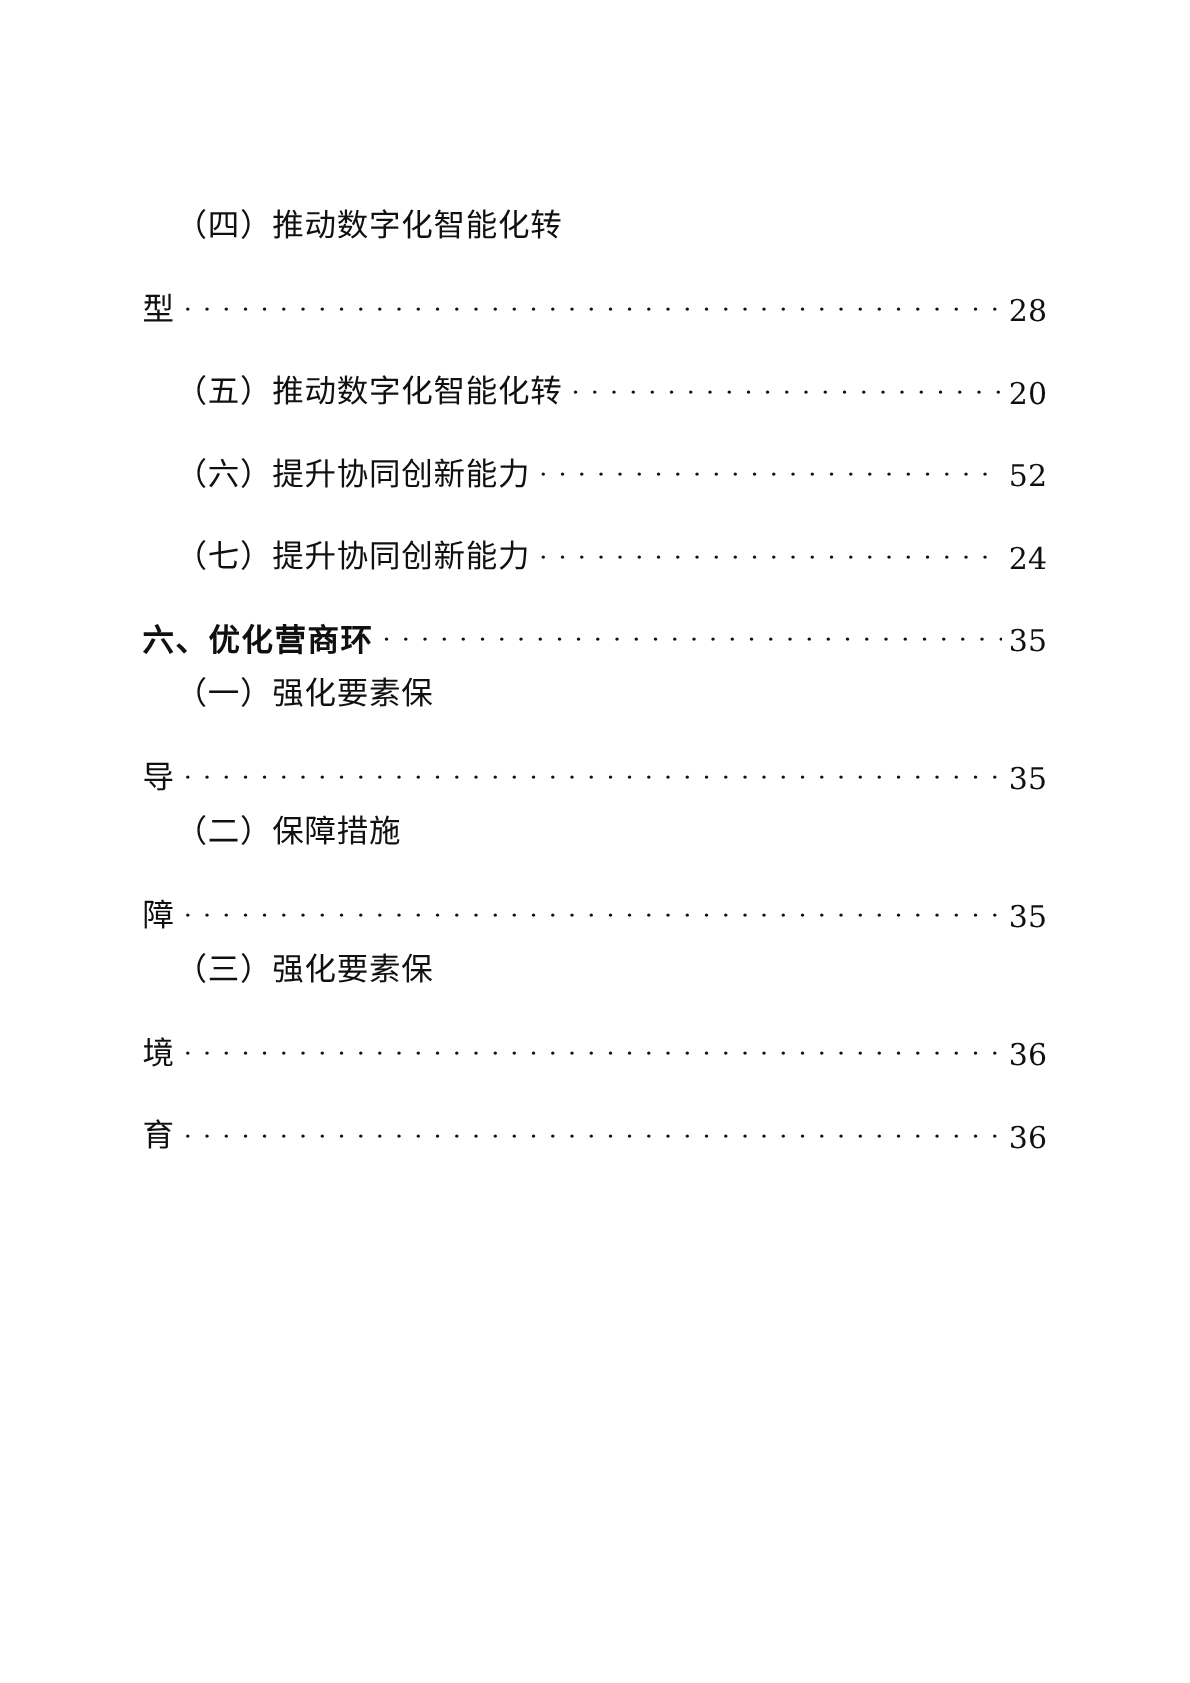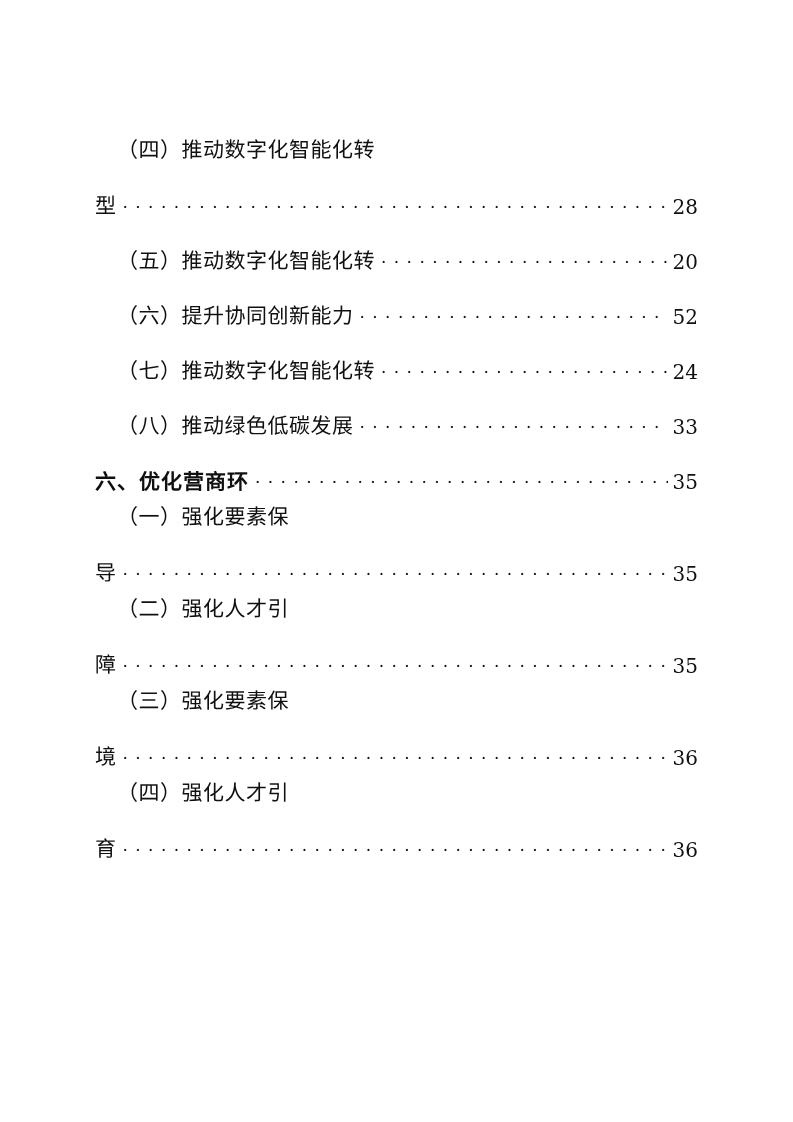--- a/index.html
+++ b/index.html
@@ -103,52 +103,46 @@
         <span class="label">（五）推动数字化智能化转</span>
         <span class="leader"></span>
         <span class="page-num">20</span>
       </div>
       <div class="toc-row indent">
         <span class="label">（六）提升协同创新能力</span>
         <span class="leader"></span>
         <span class="page-num">52</span>
       </div>
       <div class="toc-row indent">
-        <span class="label">（七）推动数字化智能化转</span>
+        <span class="label">（七）提升协同创新能力</span>
         <span class="leader"></span>
         <span class="page-num">24</span>
-      </div>
-      <div class="toc-row indent">
-        <span class="label">（八）推动绿色低碳发展</span>
-        <span class="leader"></span>
-        <span class="page-num">33</span>
       </div>
       <div class="toc-row">
         <span class="label bold">六、优化营商环</span>
         <span class="leader"></span>
         <span class="page-num">35</span>
       </div>
       <div class="toc-row wrap-first no-leader"><span class="solo-label">（一）强化要素保</span></div>
       <div class="toc-row cont">
         <span class="label">导</span>
         <span class="leader"></span>
         <span class="page-num">35</span>
       </div>
-      <div class="toc-row wrap-first no-leader"><span class="solo-label">（二）强化人才引</span></div>
+      <div class="toc-row wrap-first no-leader"><span class="solo-label">（二）保障措施</span></div>
       <div class="toc-row cont">
         <span class="label">障</span>
         <span class="leader"></span>
         <span class="page-num">35</span>
       </div>
       <div class="toc-row wrap-first no-leader"><span class="solo-label">（三）强化要素保</span></div>
       <div class="toc-row cont">
         <span class="label">境</span>
         <span class="leader"></span>
         <span class="page-num">36</span>
       </div>
-      <div class="toc-row wrap-first no-leader"><span class="solo-label">（四）强化人才引</span></div>
       <div class="toc-row cont">
         <span class="label">育</span>
         <span class="leader"></span>
         <span class="page-num">36</span>
       </div>
     </div>
 </div>
 
 </body></html>

